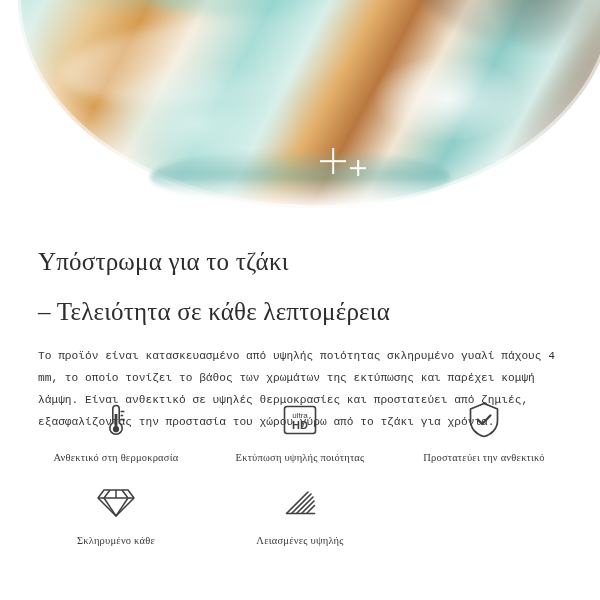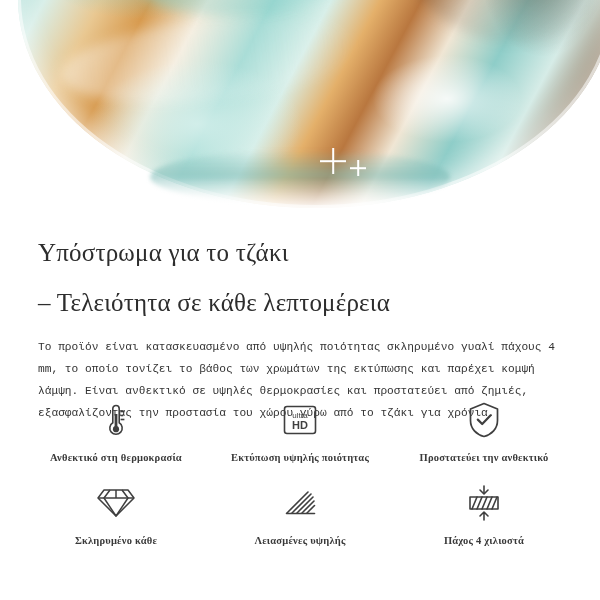--- a/index.html
+++ b/index.html
@@ -118,21 +118,21 @@
     bottom: 0;
     width: 600px;
     height: 40px;
     background: linear-gradient(180deg, rgba(255,255,255,0) 0%, #ffffff 85%);
   }
 
   
   .content {
     position: absolute;
     left: 0;
-    top: 218px;
+    top: 227px;
     width: 600px;
     padding: 0 38px;
     box-sizing: border-box;
   }
   .headline {
     margin: 18px 0 0 0;
     font-family: "Liberation Serif", serif;
     font-size: 25px;
     line-height: 1.32;
     color: #2d2d2d;
@@ -173,21 +173,20 @@
     align-items: center;
     justify-content: center;
   }
   .feature-label {
     margin-top: 10px;
     font-family: "Liberation Serif", serif;
     font-size: 10.5px;
     color: #3a3a3a;
     text-align: right;
     letter-spacing: 0.2px;
-    font-weight: bold;
   }
   svg { display: block; }
 </style>
 </head>
 <body>
 
 <div class="page">
 
   <div class="hero">
     <div class="hero-bg"></div>
@@ -266,28 +265,15 @@
           <path d="M11 27 L30 8"></path>
           <path d="M16 27 L32 11"></path>
           <path d="M21 27 L33 15"></path>
           <path d="M26 27 L33.5 19.5"></path>
           <path d="M5.5 27.5 H33.5"></path>
         </svg>
       </div>
       <div class="feature-label">Λειασμένες υψηλής</div>
     </div>
 
-    <div class="feature">
-      <div class="feature-icon">
-        <svg width="42" height="40" viewBox="0 0 42 40" fill="none" stroke="#3f3f3f" stroke-width="1.6" stroke-linecap="round" stroke-linejoin="round">
-          <path d="M21 3v7"></path>
-          <path d="M17 7l4 4 4-4"></path>
-          <path d="M21 37v-7"></path>
-          <path d="M17 33l4-4 4 4"></path>
-          <rect x="7" y="14" width="28" height="12"></rect>
-          <path d="M9 26l5-12M14 26l5-12M19 26l5-12M24 26l5-12M29 26l5-12"></path>
-        </svg>
-      </div>
-      <div class="feature-label">Πάχος 4 χιλιοστά</div>
-    </div>
 
   </div>
 </div>
 
 </body></html>

